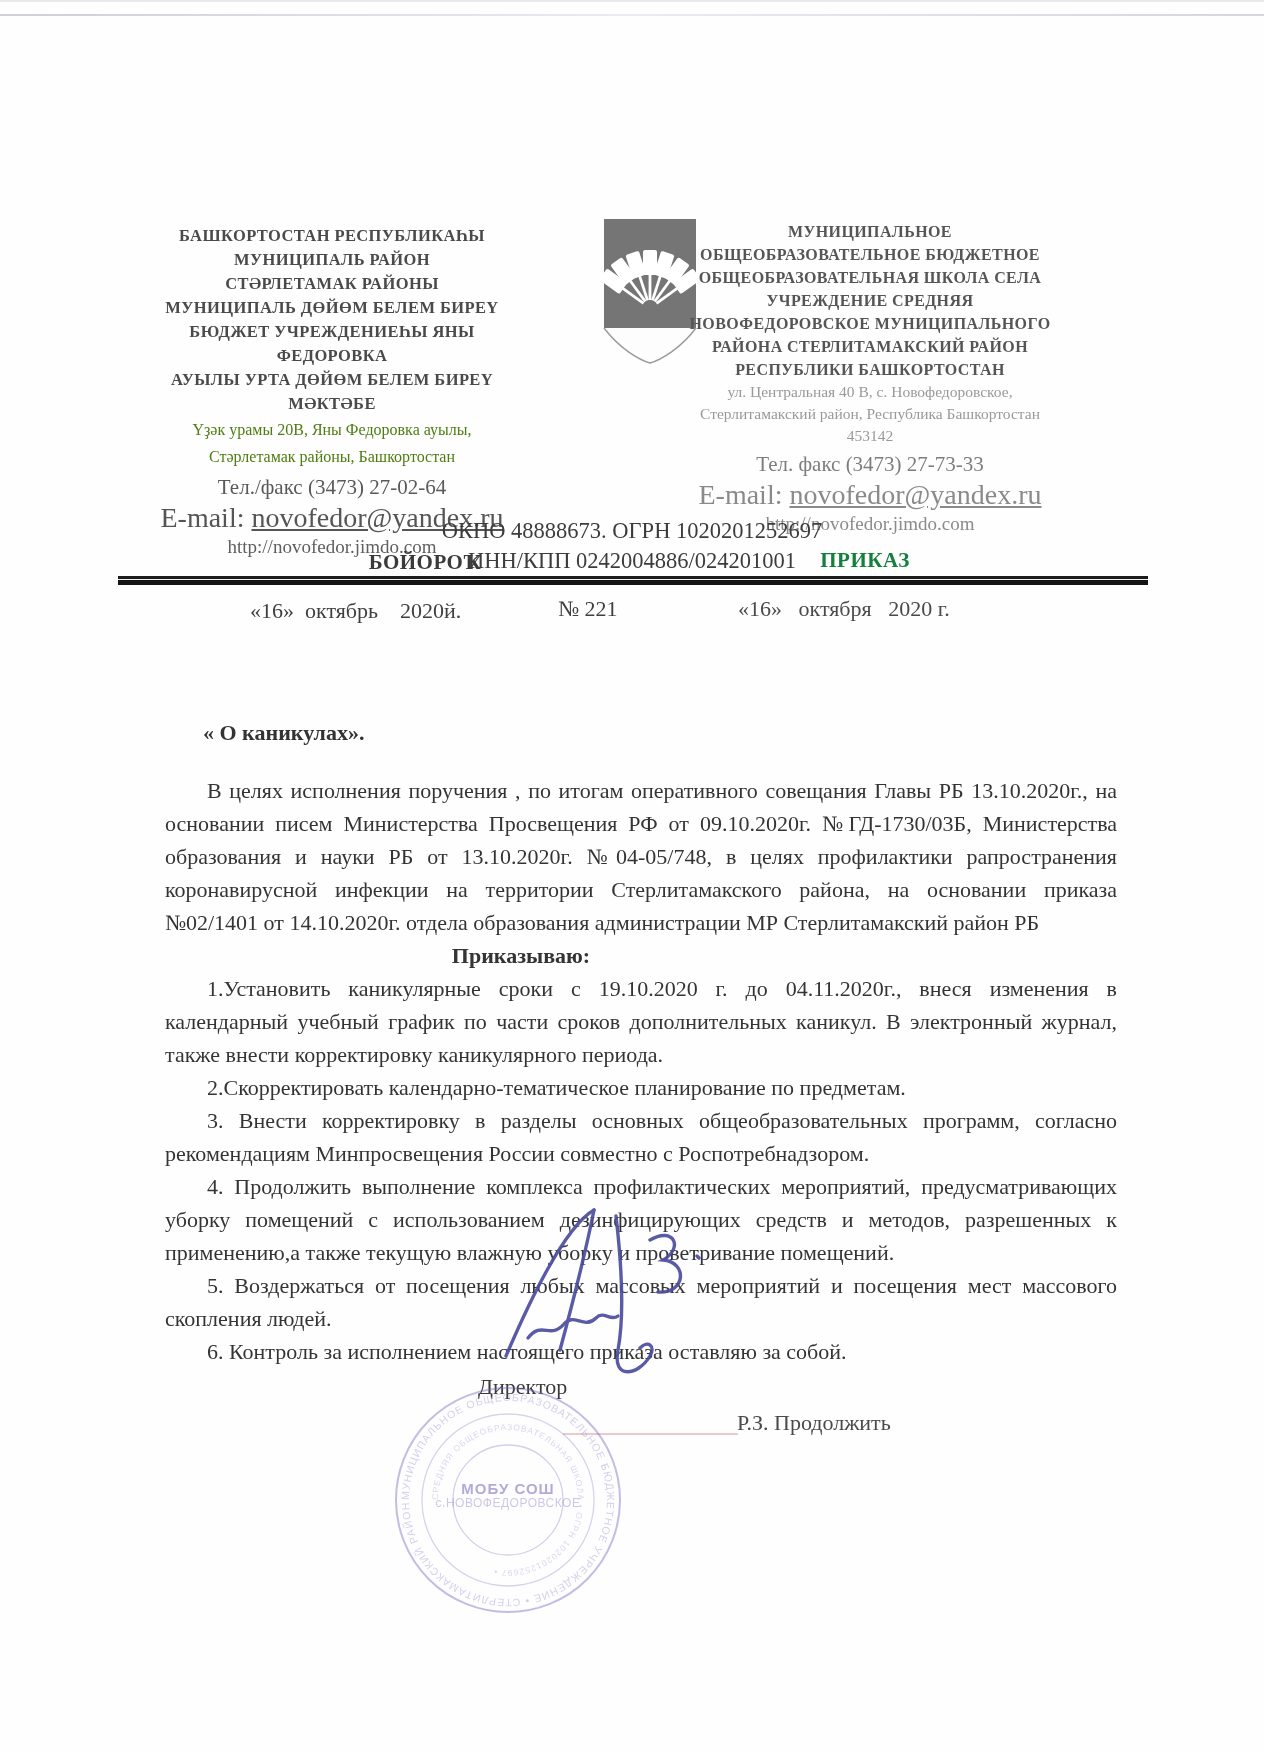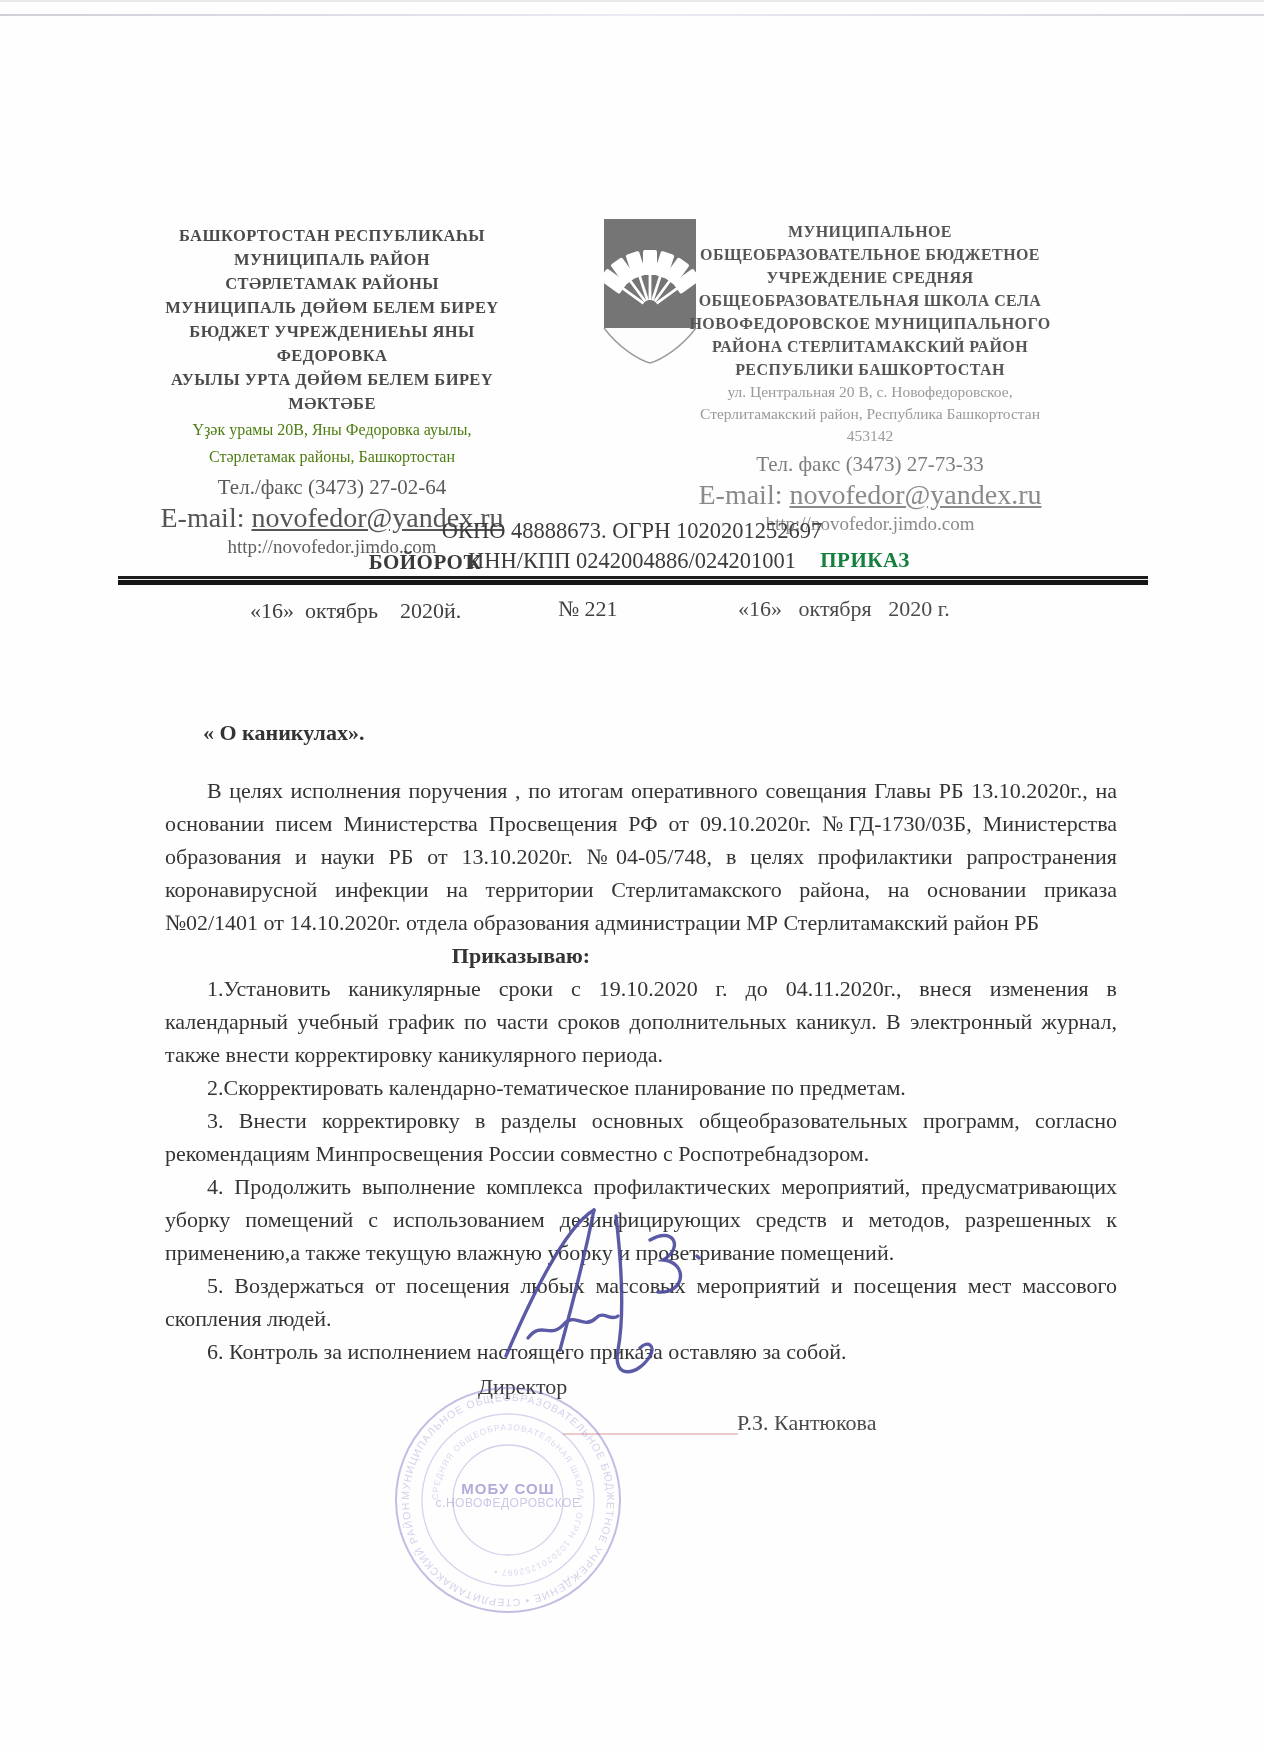--- a/index.html
+++ b/index.html
@@ -123,28 +123,28 @@
             <rect x="46" y="35" width="14" height="25" rx="2"></rect>
           </g>
       </g>
     </svg>
   </div>
 
   <div class="abs hdr-right">
     <div>
         <div class="org-line">МУНИЦИПАЛЬНОЕ</div>
         <div class="org-line">ОБЩЕОБРАЗОВАТЕЛЬНОЕ БЮДЖЕТНОЕ</div>
+        <div class="org-line">ОБЩЕОБРАЗОВАТЕЛЬНАЯ ШКОЛА СЕЛА</div>
         <div class="org-line">УЧРЕЖДЕНИЕ СРЕДНЯЯ</div>
-        <div class="org-line">ОБЩЕОБРАЗОВАТЕЛЬНАЯ ШКОЛА СЕЛА</div>
         <div class="org-line">НОВОФЕДОРОВСКОЕ МУНИЦИПАЛЬНОГО</div>
         <div class="org-line">РАЙОНА СТЕРЛИТАМАКСКИЙ РАЙОН</div>
         <div class="org-line">РЕСПУБЛИКИ БАШКОРТОСТАН</div>
       </div>
     <div>
-        <div class="addr-line">ул. Центральная 20 В, с. Новофедоровское,</div>
+        <div class="addr-line">ул. Центральная 40 В, с. Новофедоровское,</div>
         <div class="addr-line">Стерлитамакский район, Республика Башкортостан</div>
         <div class="addr-line">453142</div>
       </div>
     <div class="phone">Тел. факс  (3473) 27-73-33</div>
     <div class="email"><span>E-mail:</span> <a>novofedor@yandex.ru</a></div>
     <div class="site">http://novofedor.jimdo.com</div>
   </div>
 
   <div class="abs registry">
     <div class="r1">ОКПО 48888673.  ОГРН 1020201252697</div>
@@ -168,21 +168,21 @@
         <p>2.Скорректировать календарно-тематическое планирование по предметам.</p>
         <p>3. Внести корректировку в разделы основных общеобразовательных программ, согласно рекомендациям Минпросвещения России совместно с Роспотребнадзором.</p>
         <p>4. Продолжить выполнение комплекса профилактических мероприятий, предусматривающих уборку помещений с использованием дезинфицирующих средств и методов, разрешенных к применению,а также текущую влажную уборку и проветривание помещений.</p>
         <p>5. Воздержаться от посещения любых массовых мероприятий и посещения мест массового скопления людей.</p>
         <p>6. Контроль за исполнением настоящего приказа оставляю за собой.</p>
       </div>
   </div>
 
   <div class="abs sig-role">Директор</div>
   <div class="abs sig-line"></div>
-  <div class="abs sig-name">Р.З. Кантюкова</div>
+  <div class="abs sig-name">Р.З. Продолжить</div>
   <svg class="abs sig-svg" viewBox="0 0 225 190">
     <g fill="none" stroke="#4d4d9f" stroke-width="3.4" stroke-linecap="round" opacity="0.92">
       <path d="M8,158 C35,95 68,28 96,12"></path>
       <path d="M96,12 C88,52 72,115 62,152"></path>
       <path d="M30,140 C44,122 52,142 66,126 C76,114 86,132 98,120 C106,112 112,124 120,118"></path>
       <path d="M118,18 C124,70 126,120 120,152 C114,182 140,178 152,158 C158,148 150,142 142,150"></path>
       <path d="M152,42 C176,28 186,50 165,62 C190,64 188,96 160,94"></path>
       <path d="M199,58 l2,2"></path>
     </g>
   </svg>

